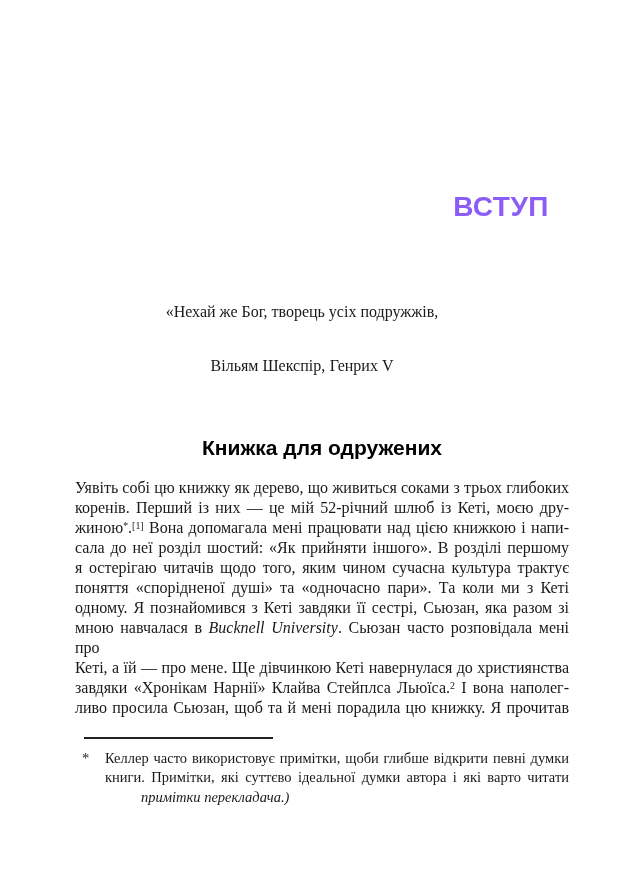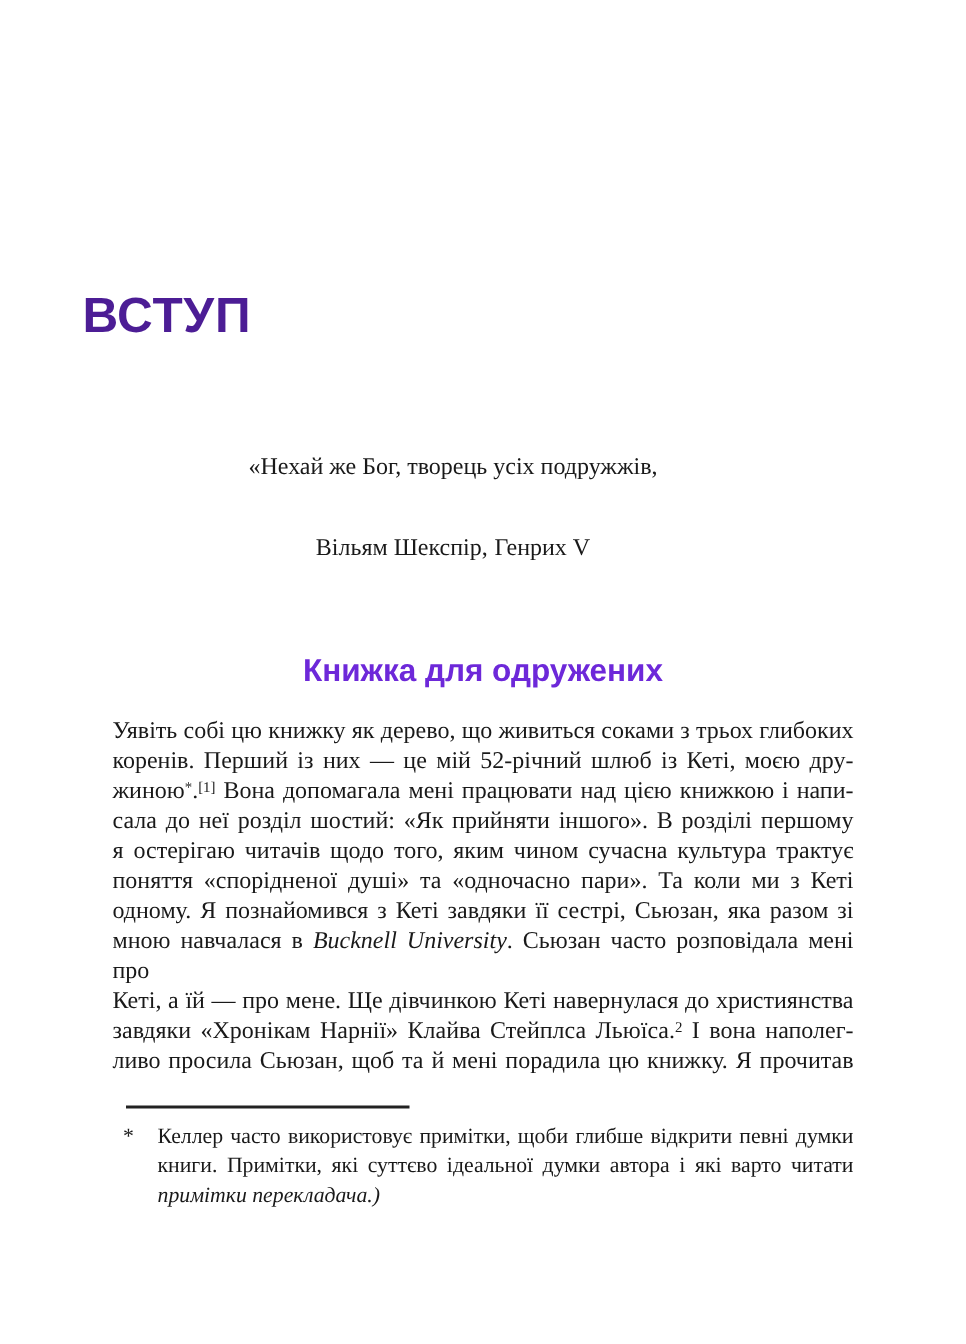--- a/index.html
+++ b/index.html
@@ -10,27 +10,27 @@
     height: 896px;
     background: #ffffff;
     color: #191919;
     font-family: "Liberation Serif", serif;
     overflow: hidden;
   }
   .title {
     position: absolute;
     top: 193px; left: 55px; width: 494px;
     margin: 0;
-    text-align: left;
+    text-align: right;
     font-family: "Liberation Sans", sans-serif;
     font-weight: 700;
-    font-size: 33px;
+    font-size: 28px;
     line-height: 1;
     letter-spacing: 0.5px;
-    color: #4c1d95;
+    color: #8b5cf6;
   }
   .epigraph {
     position: absolute;
     top: 303px; left: 55px; width: 494px;
     text-align: center;
     font-size: 16px;
     line-height: 18.5px;
   }
   .attribution {
     position: absolute;
@@ -42,21 +42,21 @@
   .attribution .work { margin-left: 0.28em; }
   .section-heading {
     position: absolute;
     top: 435px; left: 75px; width: 494px;
     margin: 0;
     text-align: center;
     font-family: "Liberation Sans", sans-serif;
     font-weight: 700;
     font-size: 21px;
     line-height: 1.2;
-    color: #6d28d9;
+    color: #000000;
   }
   .body-text {
     position: absolute;
     top: 478px; left: 75px; width: 494px;
     font-size: 16px;
     line-height: 20px;
   }
   .bline {
     text-align: justify;
     text-align-last: justify;
@@ -87,20 +87,21 @@
     font-size: 14.5px;
   }
   .fn-text { margin-left: 23px; }
   .fline {
     text-align: justify;
     text-align-last: justify;
   }
   .fline.last {
     text-align: right;
     text-align-last: left;
+    margin-left: 36px;
   }
 </style>
 </head>
 <body>
 
 <div class="page">
 
   <h1 class="title">ВСТУП</h1>
 
   <div class="epigraph">

